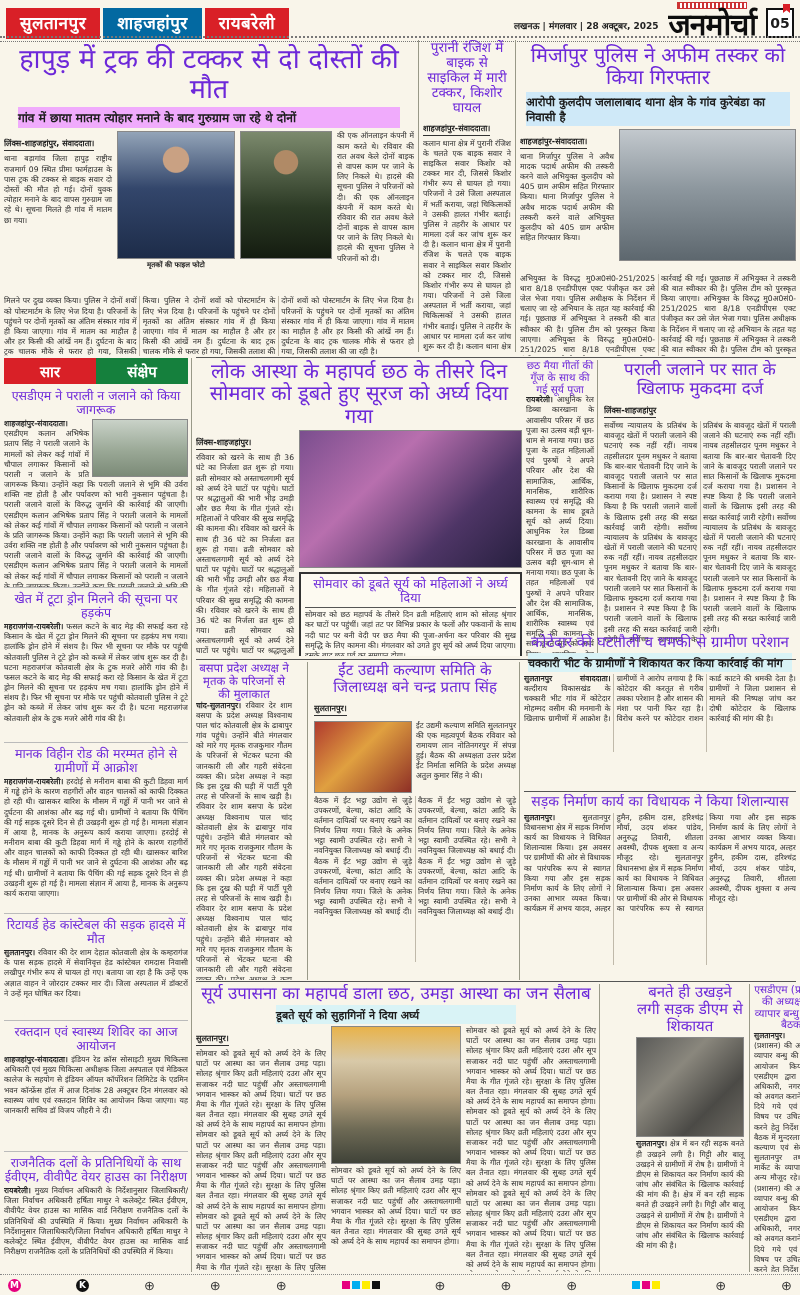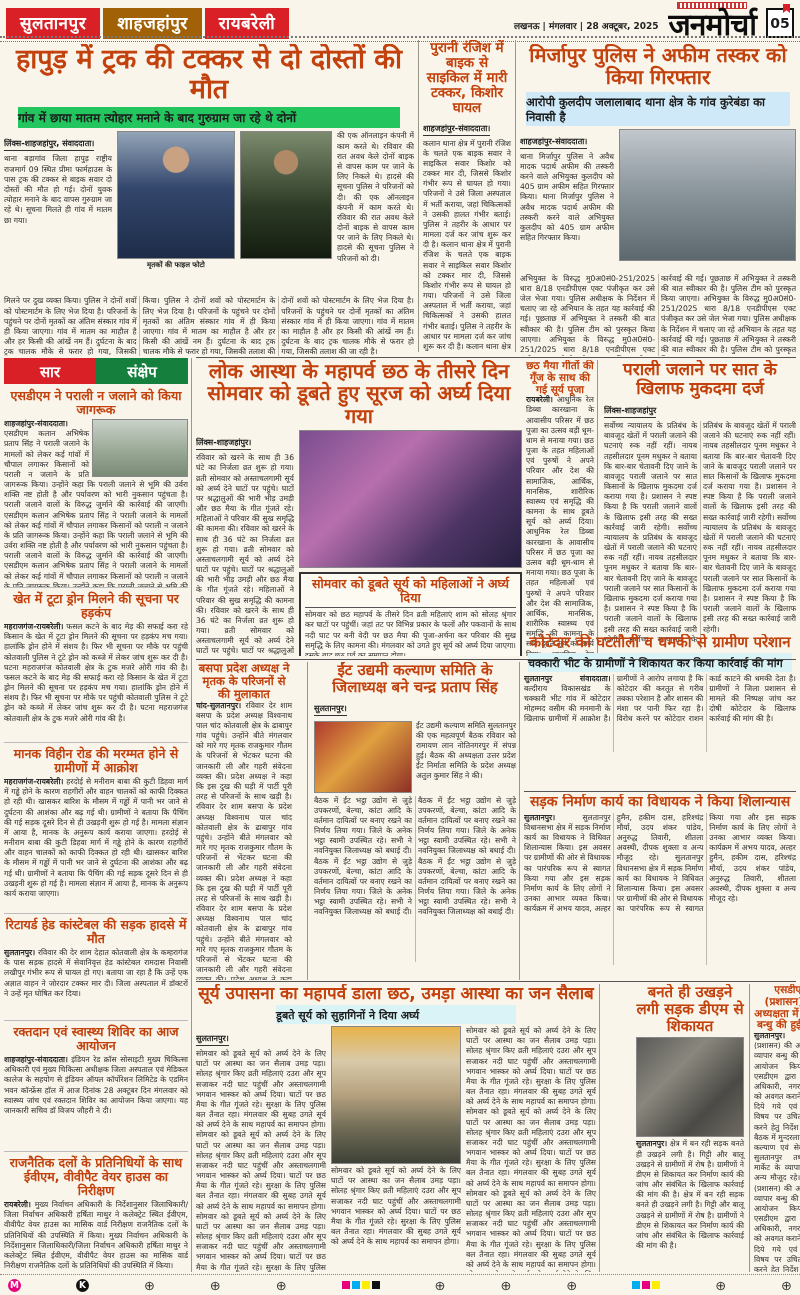--- a/index.html
+++ b/index.html
@@ -21,21 +21,21 @@
   .masthead-wrap { display:flex; flex-direction:column; align-items:center; }
   .masthead-tag { width:70px; height:7px; border:1px solid #c33; background:repeating-linear-gradient(90deg,#c33 0 2px,#fff 2px 4px); margin-bottom:1px; }
   .masthead { font-size:30px; font-weight:bold; color:#0d0d0d; line-height:1; letter-spacing:-1px; }
   .pagebox { position:relative; width:28px; height:30px; border:2px solid #111; font-size:14px; font-weight:bold; display:flex; align-items:center; justify-content:center; background:#fff; margin-bottom:2px;}
   .pagepin { position:absolute; top:-6px; right:2px; width:7px; height:9px; background:#d92027; clip-path:polygon(0 0,100% 0,100% 100%,50% 70%,0 100%); }
   .hdr-rule { position:absolute; left:0; top:36px; width:800px; height:6px;
     border-top:2px dotted #777; border-bottom:1px dotted #777; }
 
   
   .art { position:absolute; overflow:hidden; }
-  .hl { font-weight:bold; color:#c2410c; text-align:center; line-height:1.12; }
+  .hl { font-weight:normal; color:#6d28d9; text-align:center; line-height:1.12; }
   .sub { font-weight:bold; text-align:left; padding:2px 0; margin:3px 14px; font-size:12px; }
   .byline { font-size:8px; font-weight:bold; border-bottom:1px solid #333; display:inline-block; padding-bottom:2px; margin:2px 0 3px; }
   .dl { font-weight:bold; }
   .body { font-size:7.6px; line-height:1.34; text-align:justify; color:#2a2a2a; }
   .photo { width:100%; border:1px solid #888; }
   .cap { font-size:7px; font-weight:bold; text-align:center; margin-top:1px; }
   .cols2 { column-count:2; column-gap:6px; column-rule:1px solid #c0b9aa; }
   .cols3 { column-count:3; column-gap:6px; column-rule:1px solid #c0b9aa; }
 
   
@@ -121,39 +121,39 @@
   .sq { width:8px; height:8px; display:inline-block; }
   .sqgrp { display:flex; gap:2px; }
 </style>
 </head>
 <body>
 
 <div class="page">
 
   <div class="hdr-tabs">
     <div class="hdr-tab" style="background:#d92027">सुलतानपुर</div>
-    <div class="hdr-tab" style="background:#a16207">शाहजहांपुर</div>
+    <div class="hdr-tab" style="background:#0369a1">शाहजहांपुर</div>
     <div class="hdr-tab" style="background:#d92027">रायबरेली</div>
   </div>
   <div class="hdr-right">
     <div class="dateline">लखनऊ | मंगलवार | 28 अक्टूबर, 2025</div>
     <div class="masthead-wrap">
       <div class="masthead-tag"></div>
       <div class="masthead">जनमोर्चा</div>
     </div>
     <div class="pagebox">
       <span class="pagepin"></span>
       <span>05</span>
     </div>
   </div>
   <div class="hdr-rule"></div>
 
   <section class="art artA">
     <h1 class="hl">हापुड़ में ट्रक की टक्कर से दो दोस्तों की मौत</h1>
-    <div class="sub" style="background:#22c55e">गांव में छाया मातम त्योहार मनाने के बाद गुरुग्राम जा रहे थे दोनों</div>
+    <div class="sub" style="background:#f0abfc">गांव में छाया मातम त्योहार मनाने के बाद गुरुग्राम जा रहे थे दोनों</div>
     <div class="a-top">
       <div class="a-c1">
         <span class="byline">लिंक्स-शाहजहांपुर, संवाददाता।</span>
         <p class="body">थाना बड़ागांव जिला हापुड़ राष्ट्रीय राजमार्ग 09 स्थित प्रीमा फार्महाउस के पास ट्रक की टक्कर से बाइक सवार दो दोस्तों की मौत हो गई। दोनों युवक त्योहार मनाने के बाद वापस गुरुग्राम जा रहे थे। सूचना मिलते ही गांव में मातम छा गया।</p>
       </div>
       <div class="a-p1">
         <div class="photo ph-portrait1"></div>
         <div class="cap">मृतकों की फाइल फोटो</div>
       </div>
       <div class="a-p2">

